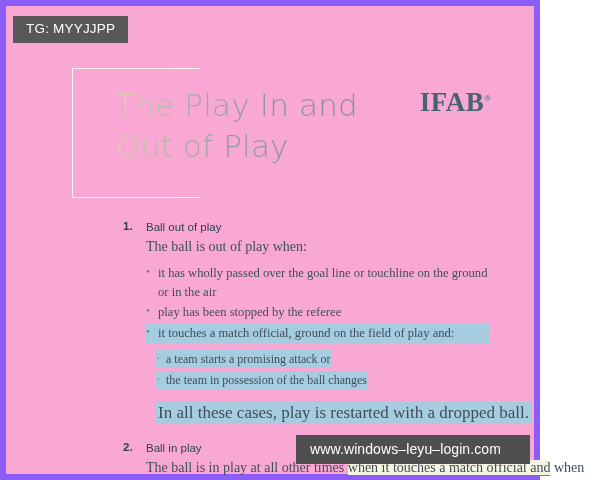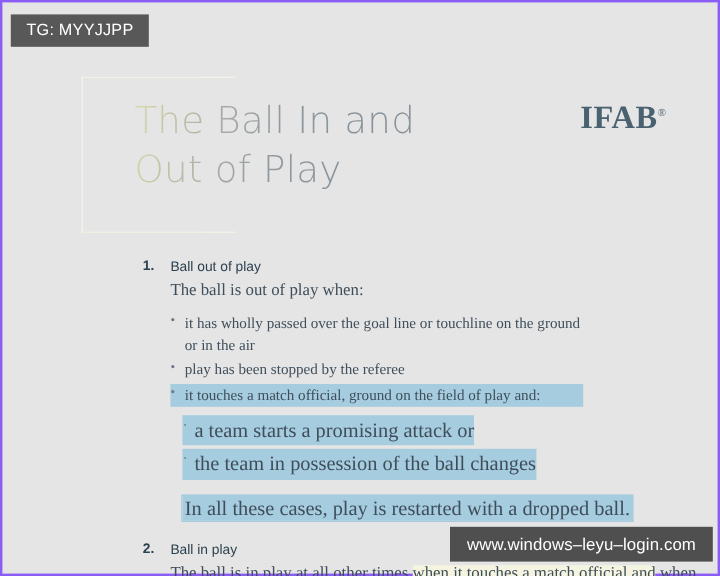--- a/index.html
+++ b/index.html
@@ -11,24 +11,24 @@
     width: 600px;
     height: 480px;
     overflow: hidden;
     font-family: "Liberation Serif", "DejaVu Serif", serif;
     position: relative;
   }
 
   #page {
     position: absolute;
     left: 0; top: 0;
-    width: 600px; height: 480px;
-    background: #e5e5e5;
+    width: 540px; height: 480px;
+    background: #f9a8d4;
     box-sizing: border-box;
-    border: 2px solid #8b5cf6;
+    border: 6px solid #8b5cf6;
   }
 
   
   .tg-badge {
     position: absolute;
     left: 7px;
     top: 10px;
     background: #585858;
     color: #ffffff;
     font-family: "Liberation Sans", "DejaVu Sans", sans-serif;
@@ -43,21 +43,21 @@
   
   .wm-badge {
     position: absolute;
     right: 4px;
     bottom: 10px;
     background: #4f4f4f;
     color: #ffffff;
     font-family: "Liberation Sans", "DejaVu Sans", sans-serif;
     font-size: 14px;
     letter-spacing: .1px;
-    padding: 7px 14px 8px 14px;
+    padding: 7px 29px 8px 14px;
     line-height: 1;
     white-space: nowrap;
     z-index: 40;
   }
 
   
   .logo {
     position: absolute;
     right: 43px;
     top: 40px;
@@ -194,21 +194,21 @@
     font-size: 11px;
   }
 
   ul.subbullets {
     list-style: none;
     margin: 7px 0 0 0;
     padding: 0 0 0 10px;
   }
   ul.subbullets > li {
     position: relative;
-    font-size: 17px;
+    font-size: 12px;
     line-height: 1.5;
     color: #3f4e5a;
     padding-left: 10px;
     margin-bottom: 3px;
     width: max-content;
     max-width: 320px;
     font-family: Liberation Serif, serif;
   }
   ul.subbullets > li::before {
     content: "·";
@@ -260,21 +260,21 @@
 
   <div class="logo">
     <span>IFAB</span><span class="reg">®</span>
   </div>
 
   <div class="title-wrap">
     <div class="bracket-top"></div>
     <div class="bracket-left"></div>
     <div class="bracket-bot"></div>
 
-    <div class="doc-title"><span>The Ball In and</span>
+    <div class="doc-title"><span>The Play In and</span>
 <span>Out of Play</span></div>
   </div>
 
   <div class="content">
 
     <div class="num-item">
       <span class="num">1.</span>
       <div class="head">Ball out of play</div>
       <div class="lead">The ball is out of play when:</div>
     </div>

